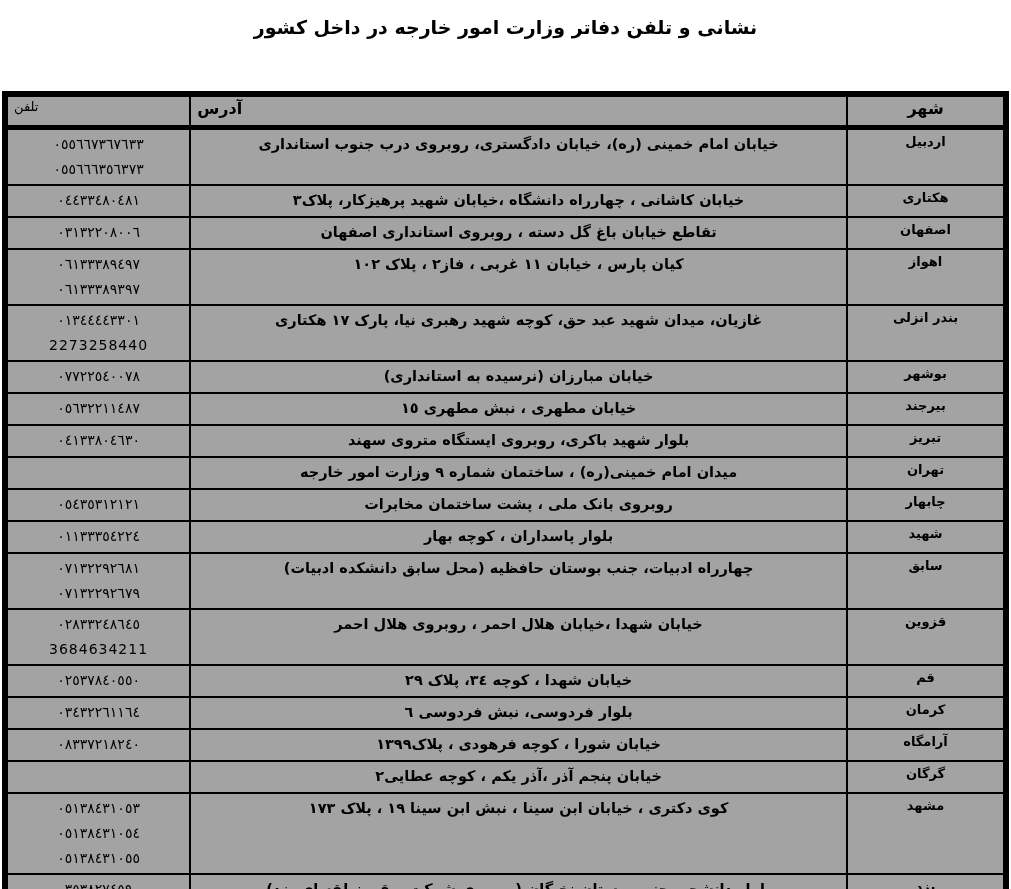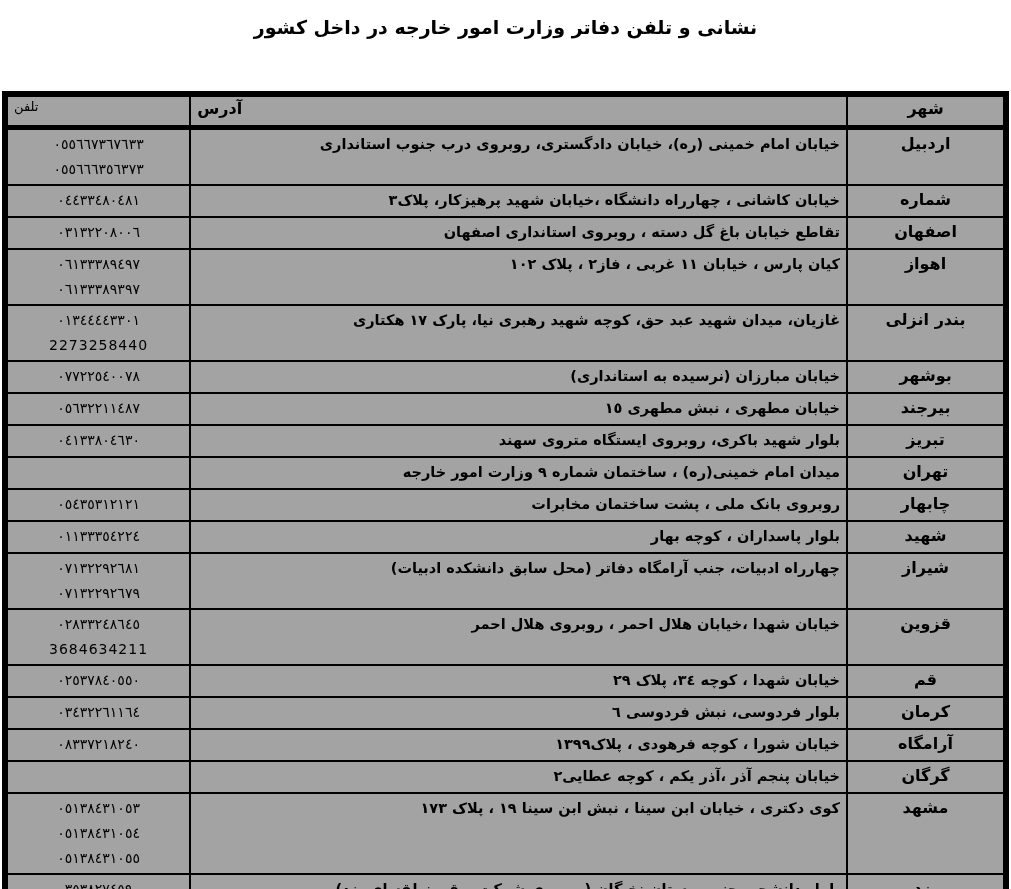--- a/index.html
+++ b/index.html
@@ -37,30 +37,30 @@
     border: 2px solid #000000;
     padding: 2px 6px;
     vertical-align: top;
     background: #a3a3a3;
   }
   thead th { border-bottom: 5px solid #000000; height: 24px; }
   th.h-city  { font-size: 16px; font-weight: bold; }
   th.h-addr  { font-size: 16px; font-weight: bold; text-align: left; }
   th.h-phone { font-size: 13px; font-weight: normal; text-align: left; vertical-align: top; }
   td.city {
-    font-size: 16px;
+    font-size: 13px;
     font-weight: bold;
     text-align: center;
     padding-top: 4px;
     white-space: nowrap;
   }
   td.addr {
     font-size: 14.5px;
     font-weight: bold;
-    text-align: right;
+    text-align: center;
     padding-top: 4px;
     line-height: 21px;
   }
   td.phone { text-align: center; padding-top: 2px; }
   td.phone .ph {
     direction: ltr;
     unicode-bidi: embed;
     font-size: 14px;
     line-height: 25px;
     letter-spacing: 1px;
@@ -92,21 +92,21 @@
       <tr>
         <td class="city">اردبیل</td>
         <td class="addr">خیابان امام خمینی (ره)، خیابان دادگستری، روبروی درب جنوب استانداری</td>
         <td class="phone">
           <div class="ph">٠٥٥٦٦٧٣٦٧٦٣٣</div>
           <div class="ph">٠٥٥٦٦٦٣٥٦٣٧٣</div>
         </td>
       </tr>
 
       <tr>
-        <td class="city">شماره</td>
+        <td class="city">هکتاری</td>
         <td class="addr">خیابان کاشانی ، چهارراه دانشگاه ،خیابان شهید پرهیزکار، پلاک٣</td>
         <td class="phone">
           <div class="ph">٠٤٤٣٣٤٨٠٤٨١</div>
         </td>
       </tr>
 
       <tr>
         <td class="city">اصفهان</td>
         <td class="addr">تقاطع خیابان باغ گل دسته ، روبروی استانداری اصفهان</td>
         <td class="phone">
@@ -172,22 +172,22 @@
 
       <tr>
         <td class="city">شهید</td>
         <td class="addr">بلوار پاسداران ، کوچه بهار</td>
         <td class="phone">
           <div class="ph">٠١١٣٣٣٥٤٢٢٤</div>
         </td>
       </tr>
 
       <tr>
-        <td class="city">شیراز</td>
-        <td class="addr">چهارراه ادبیات، جنب آرامگاه دفاتر (محل سابق دانشکده ادبیات)</td>
+        <td class="city">سابق</td>
+        <td class="addr">چهارراه ادبیات، جنب بوستان حافظیه (محل سابق دانشکده ادبیات)</td>
         <td class="phone">
           <div class="ph">٠٧١٣٢٢٩٢٦٨١</div>
           <div class="ph">٠٧١٣٢٢٩٢٦٧٩</div>
         </td>
       </tr>
 
       <tr>
         <td class="city">قزوین</td>
         <td class="addr">خیابان شهدا ،خیابان هلال احمر ، روبروی هلال احمر</td>
         <td class="phone">

